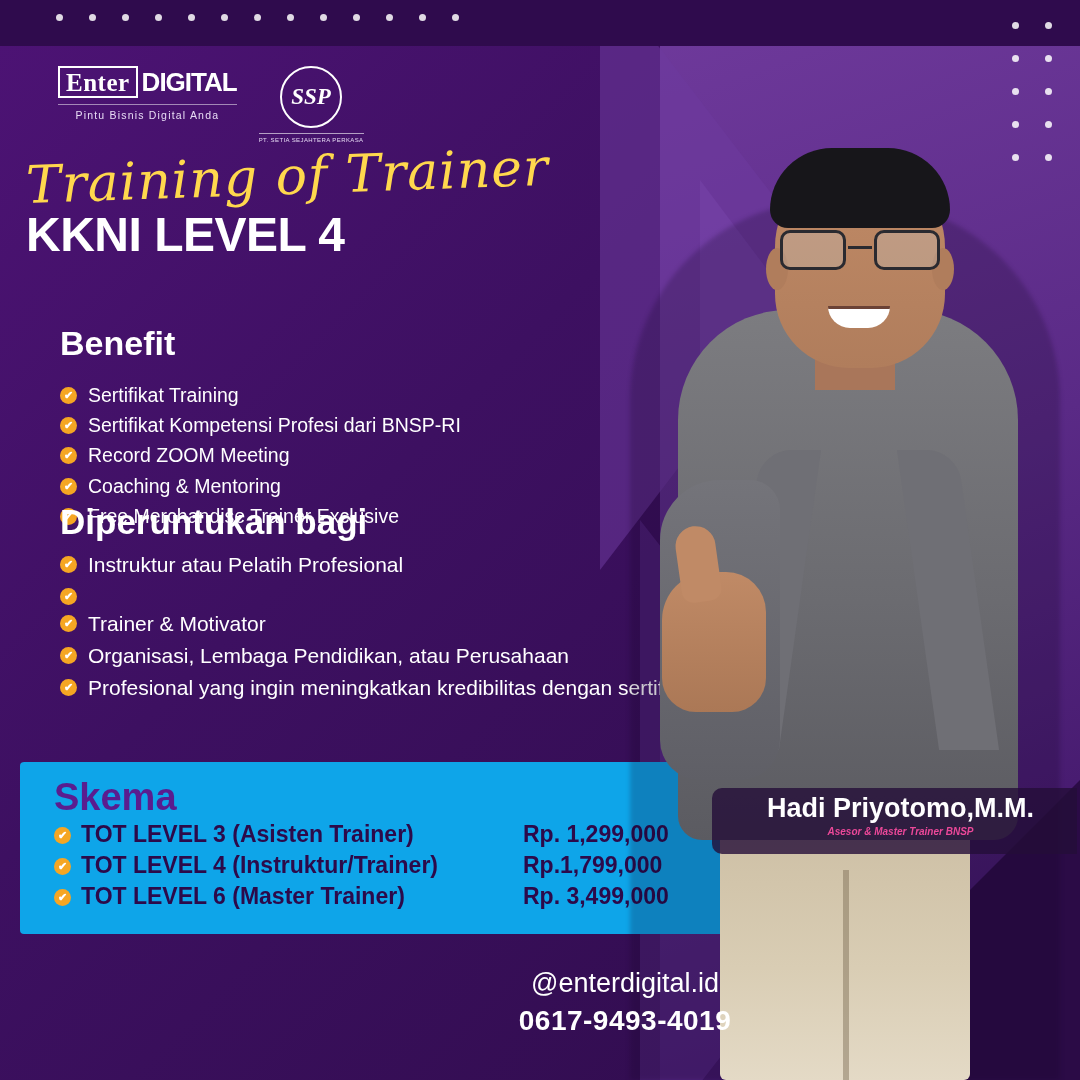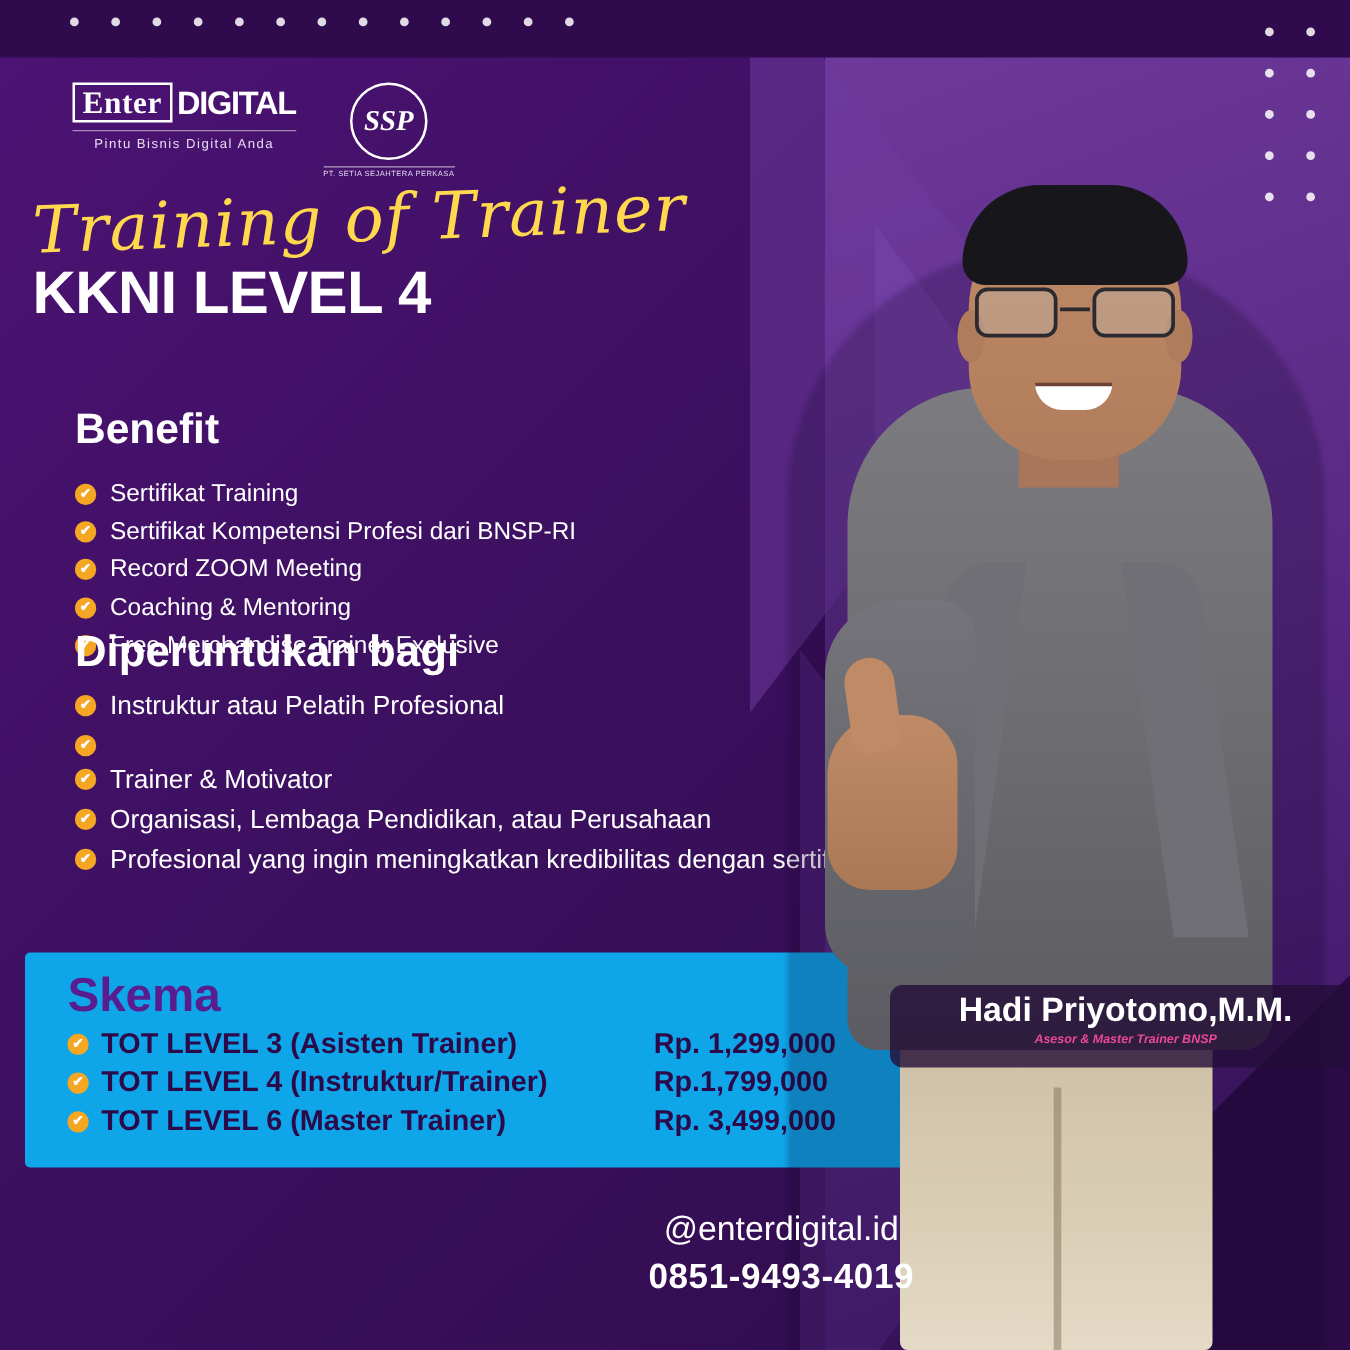--- a/index.html
+++ b/index.html
@@ -499,16 +499,16 @@
     <div class="p-mouth"></div>
   </div>
 
   <div class="nameplate">
     <div class="nm">Hadi Priyotomo,M.M.</div>
     <div class="rl">Asesor &amp; Master Trainer BNSP</div>
   </div>
 
   <div class="contact">
     <div class="ig">@enterdigital.id</div>
-    <div class="ph">0851-9493-4019</div>
+    <div class="ph">0617-9493-4019</div>
   </div>
 
 </div>
 
 </body></html>

